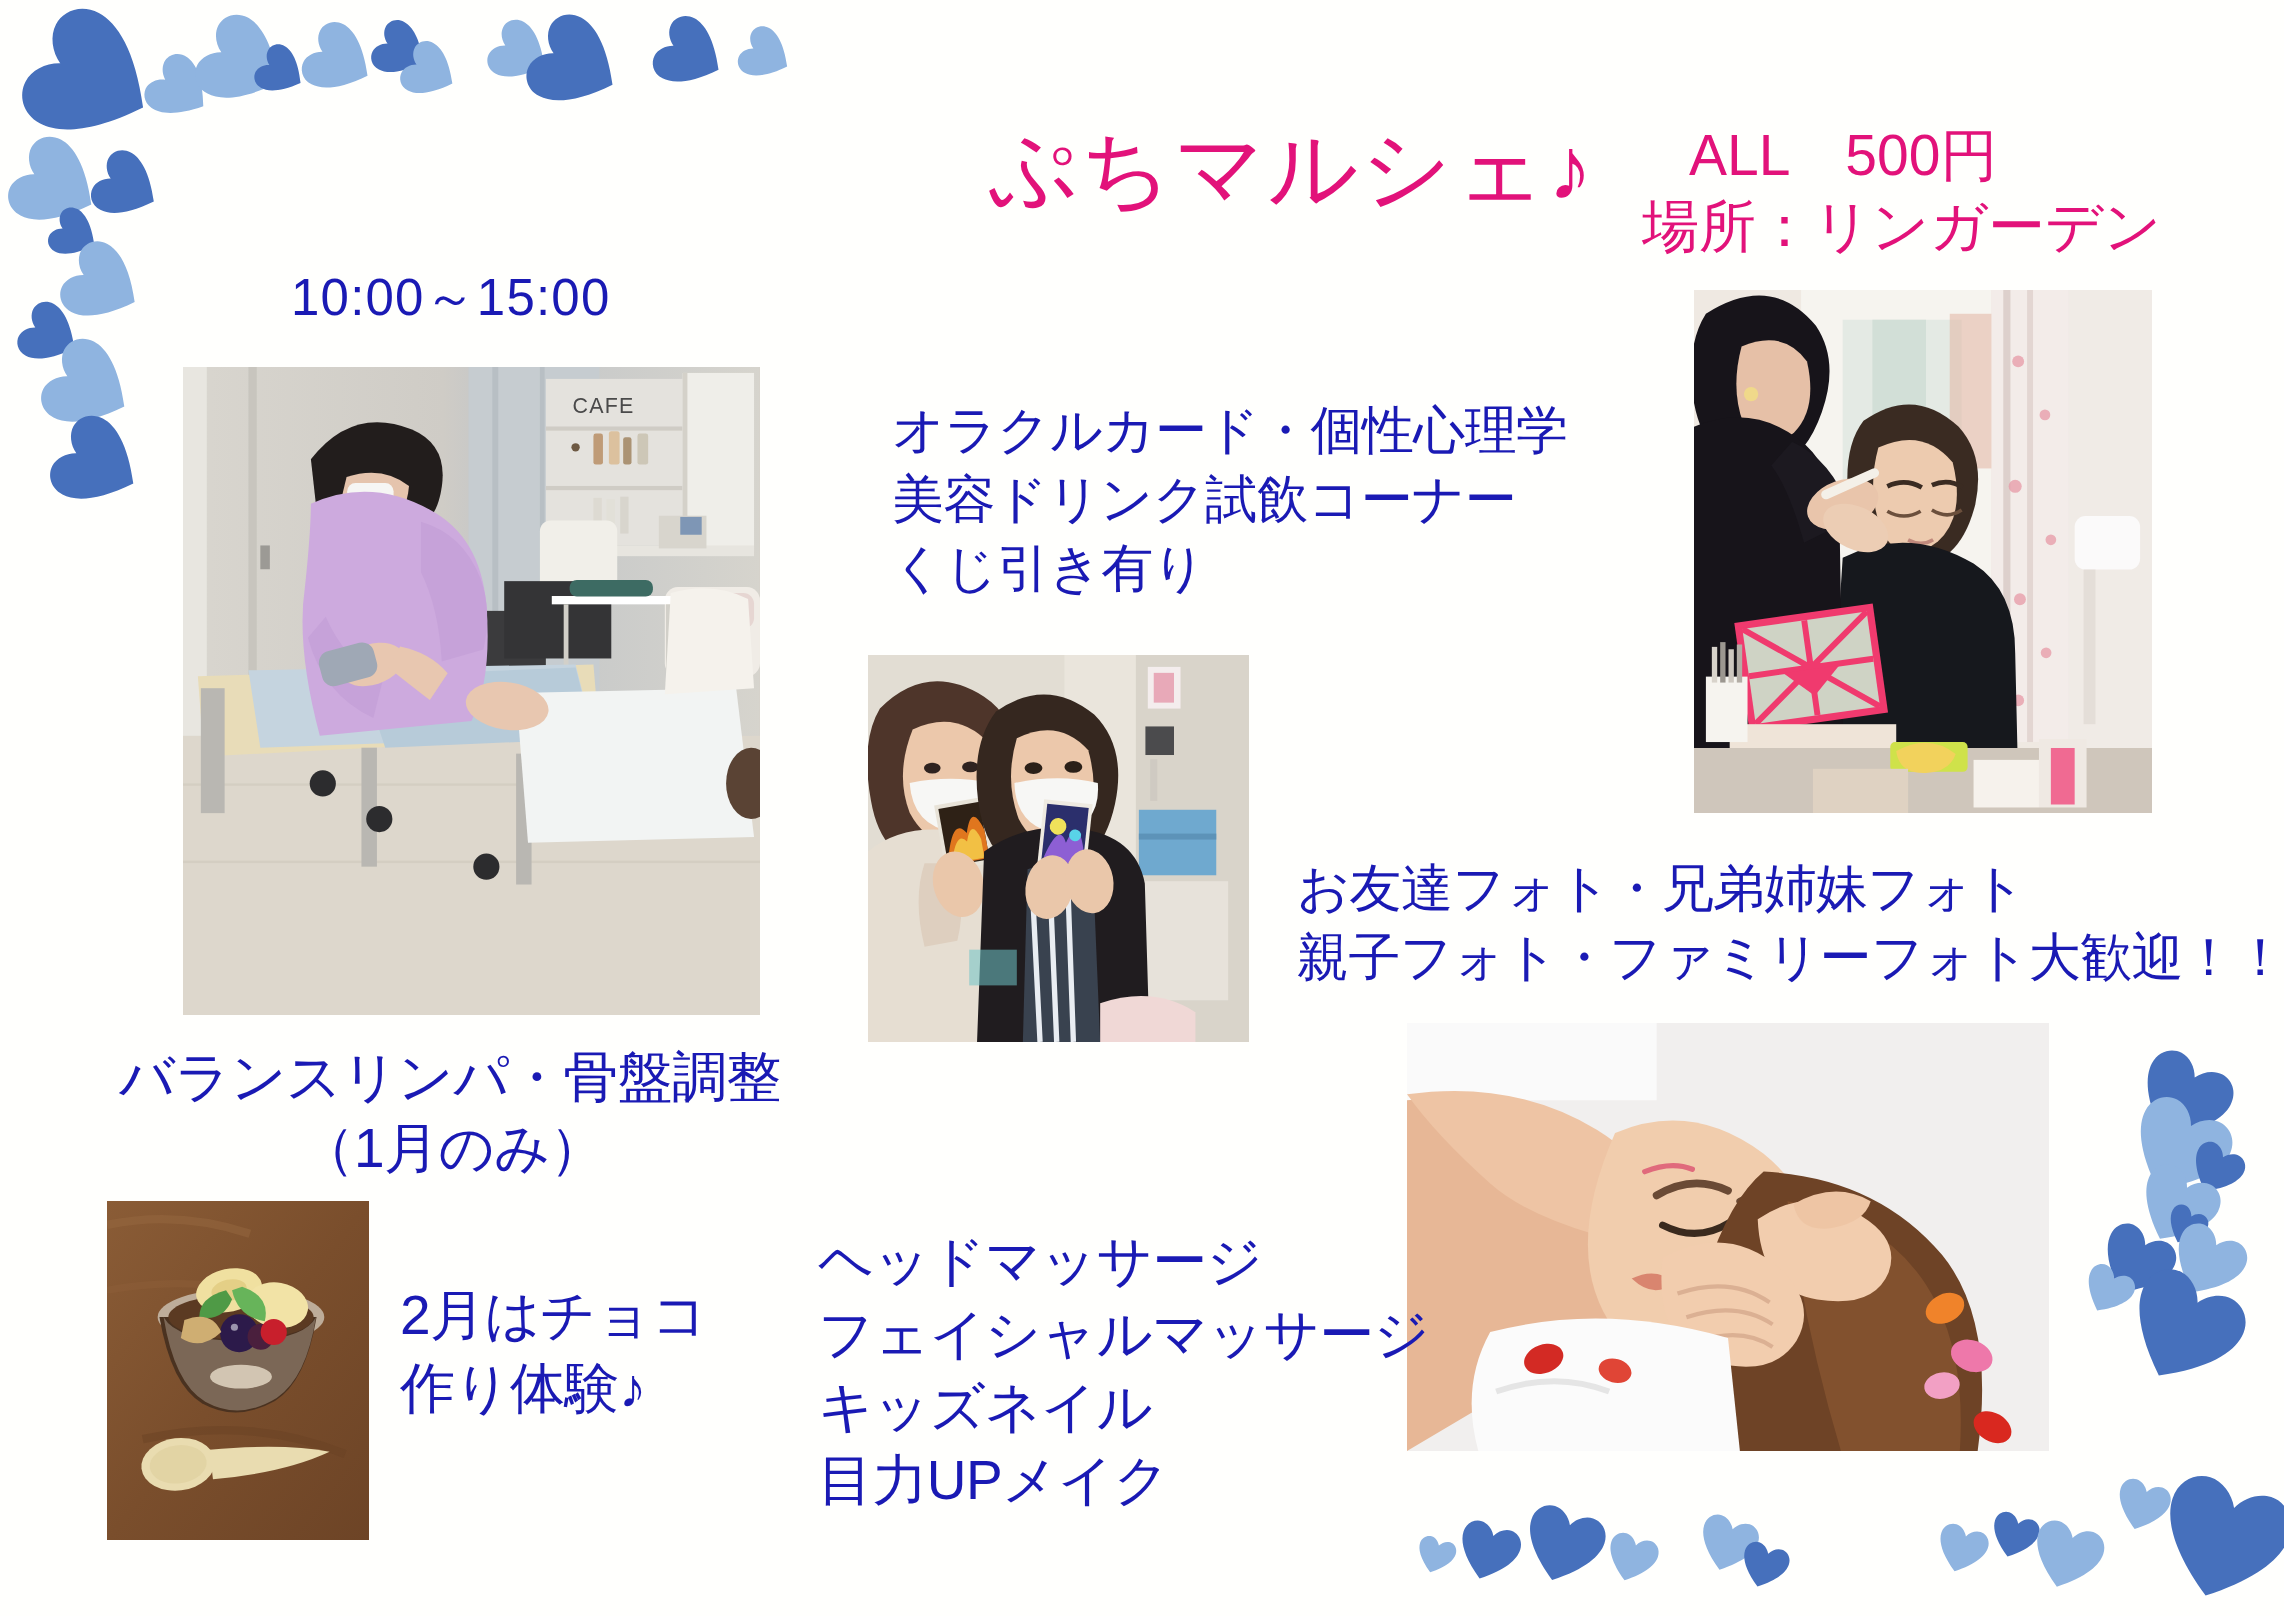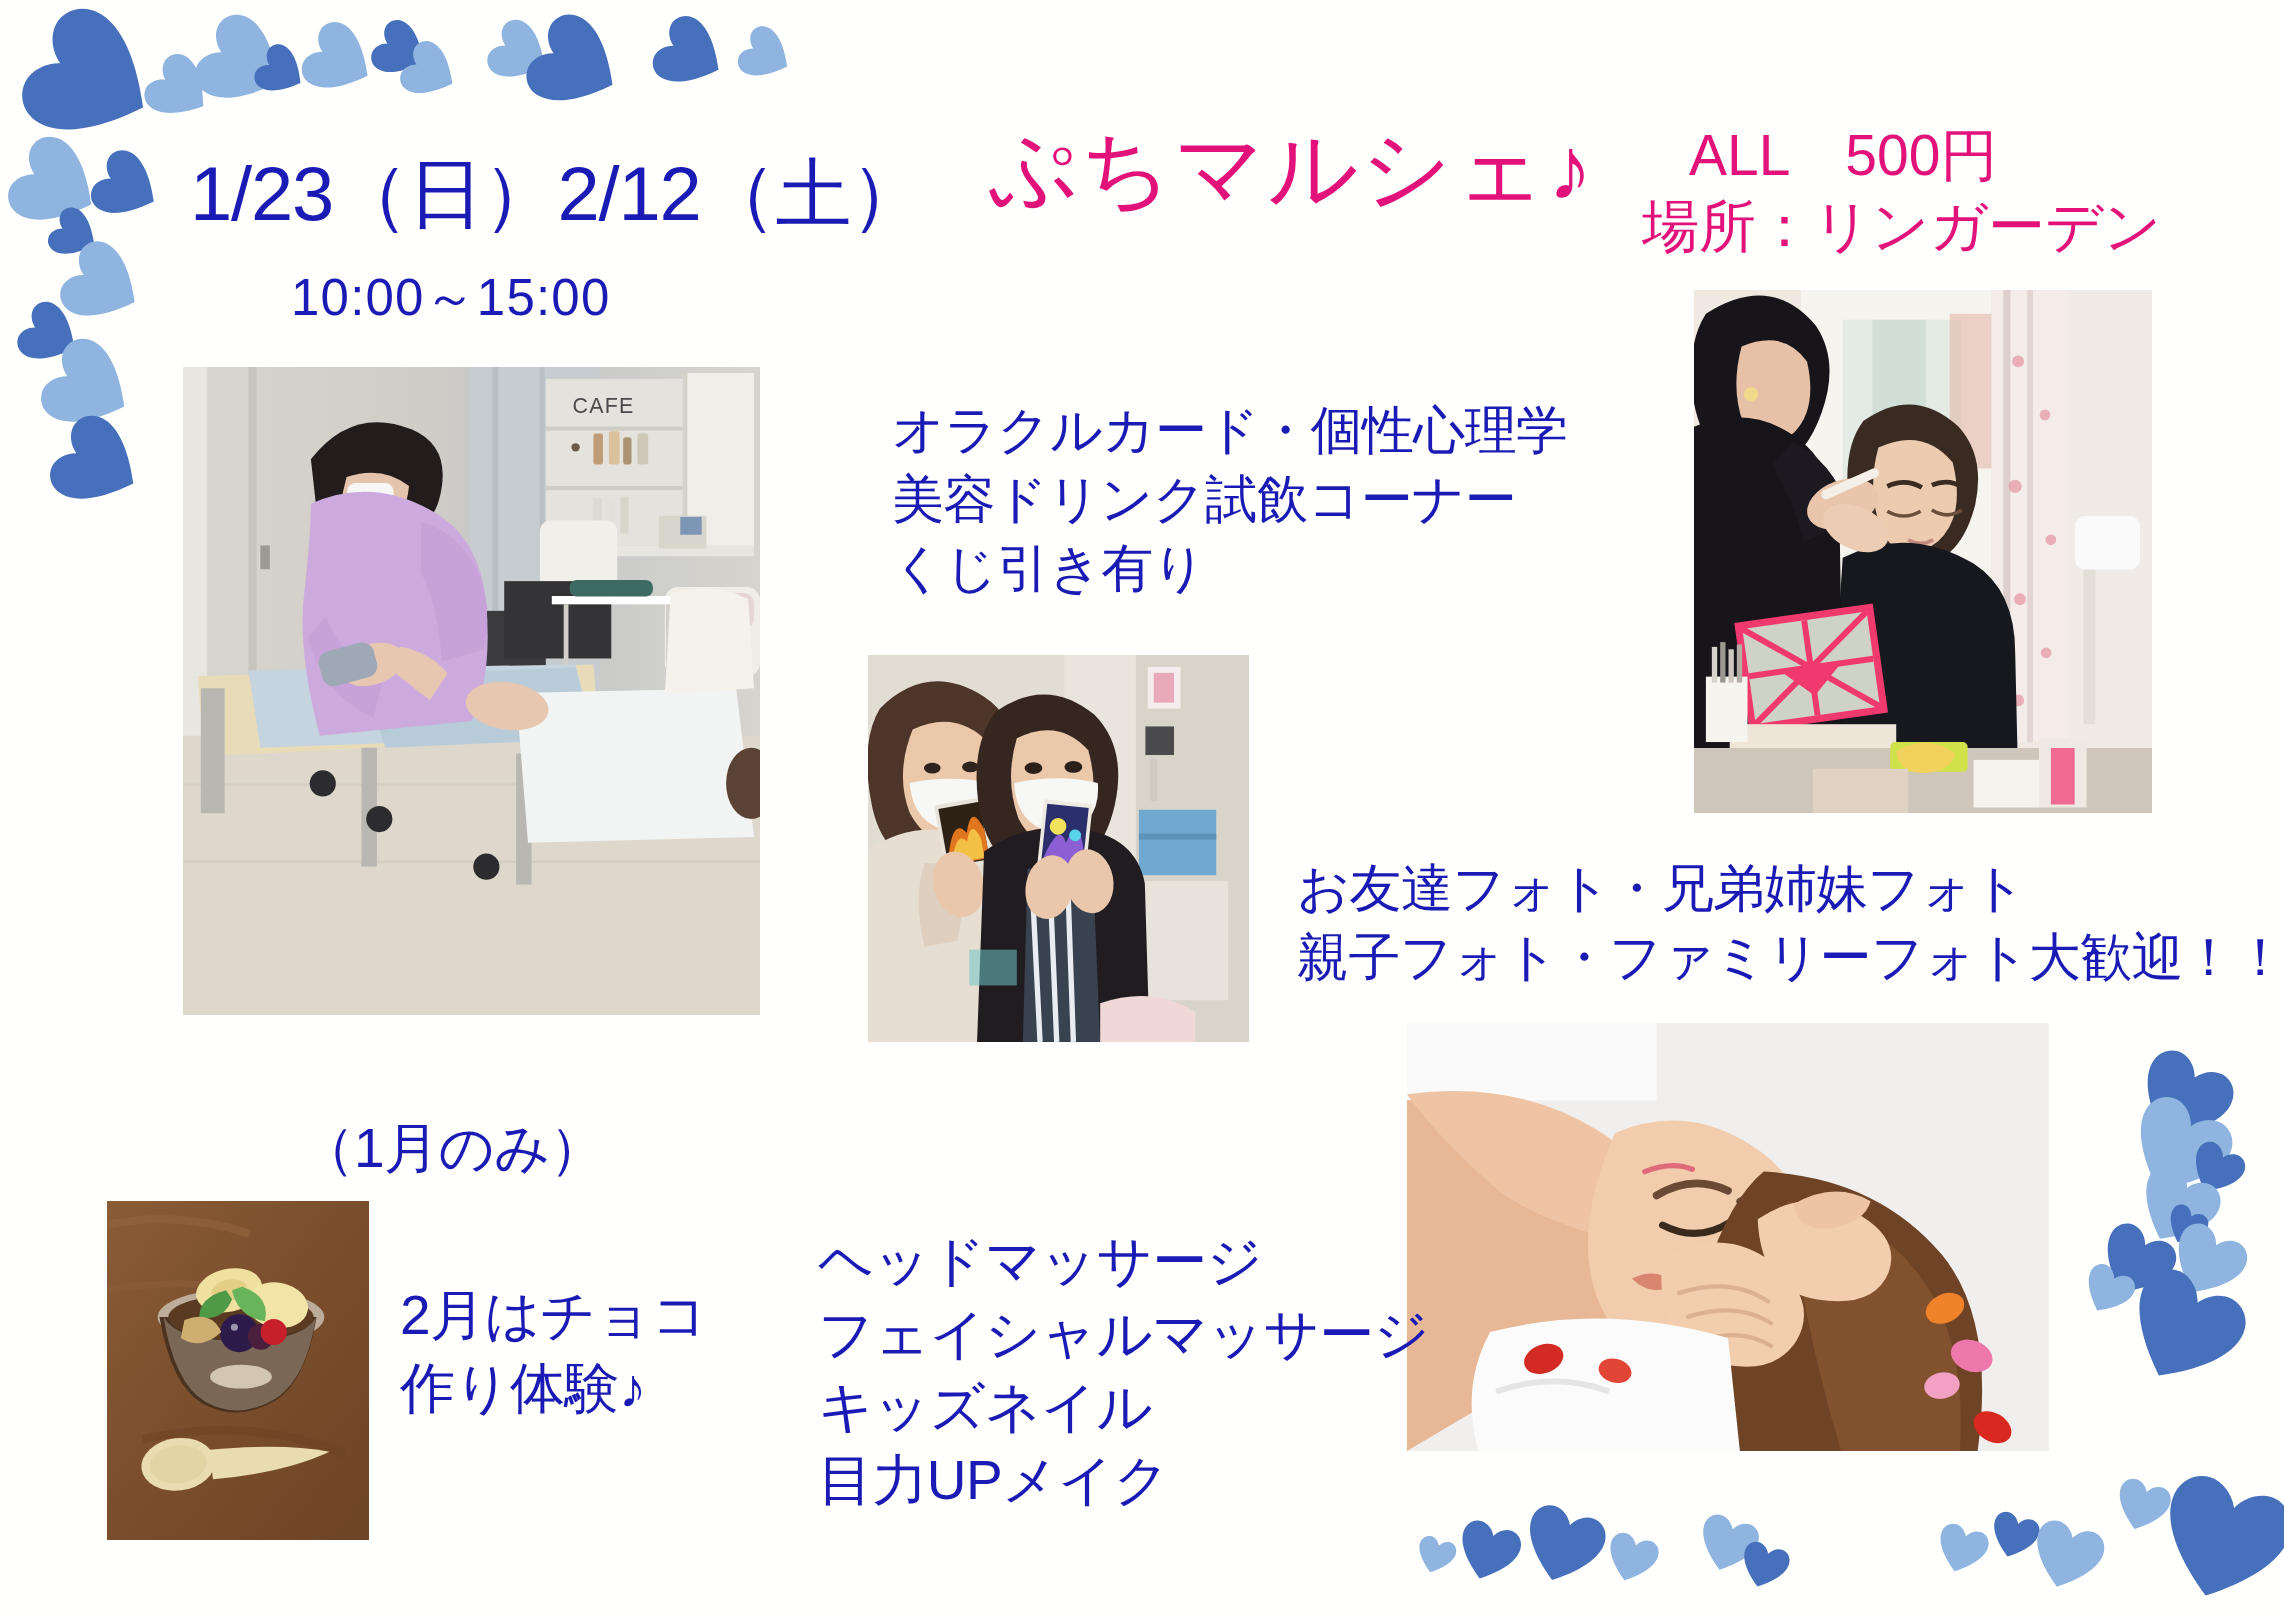--- a/index.html
+++ b/index.html
@@ -316,37 +316,37 @@
       <path d="M130 200 q45 -18 62 20 q-34 32 -68 10 z" fill="#cfae72"></path>
 
       <g transform="rotate(-7 220 440)">
         <ellipse cx="120" cy="430" rx="62" ry="44" fill="#e9dcb0"></ellipse>
         <path d="M175 412 q125 4 200 28 q-80 26 -200 22 z" fill="#e9dcb0"></path>
         <ellipse cx="120" cy="430" rx="48" ry="32" fill="#e2d4a4"></ellipse>
       </g>
     </svg>
   </div>
 
-  <div class="txt blue date-line" style="left:190px;top:149px;">1/23（日）2/12（土）</div>
 
   <div class="txt blue time-line" style="left:291px;top:268px;">10:00～15:00</div>
 
   <div class="txt pink title-main" style="left:987px;top:116px;">ぷちマルシェ♪</div>
 
   <div class="txt pink title-side" style="left:1642px;top:119px;margin-left:47px;">ALL　500円</div>
 
   <div class="txt blue body-txt" style="left:892px;top:396px;">オラクルカード・個性心理学
 美容ドリンク試飲コーナー
 くじ引き有り</div>
 
   <div class="txt pink title-side" style="left:1642px;top:190px;">場所：リンガーデン</div>
 
   <div class="txt blue body-txt" style="left:1297px;top:854px;">お友達フォト・兄弟姉妹フォト
 親子フォト・ファミリーフォト大歓迎！！</div>
 
+  <div class="txt blue cap-txt" style="left:119px;top:1041px;">バランスリンパ・骨盤調整</div>
 
   <div class="txt blue cap-txt cap-center" style="left:119px;top:1112px;width:666px;">（1月のみ）</div>
 
   <div class="txt blue cap-txt" style="left:400px;top:1279px;">2月はチョコ
 作り体験♪</div>
 
   <div class="txt blue cap-txt" style="left:818px;top:1225px;">ヘッドマッサージ
 フェイシャルマッサージ
 キッズネイル
 目力UPメイク</div>

